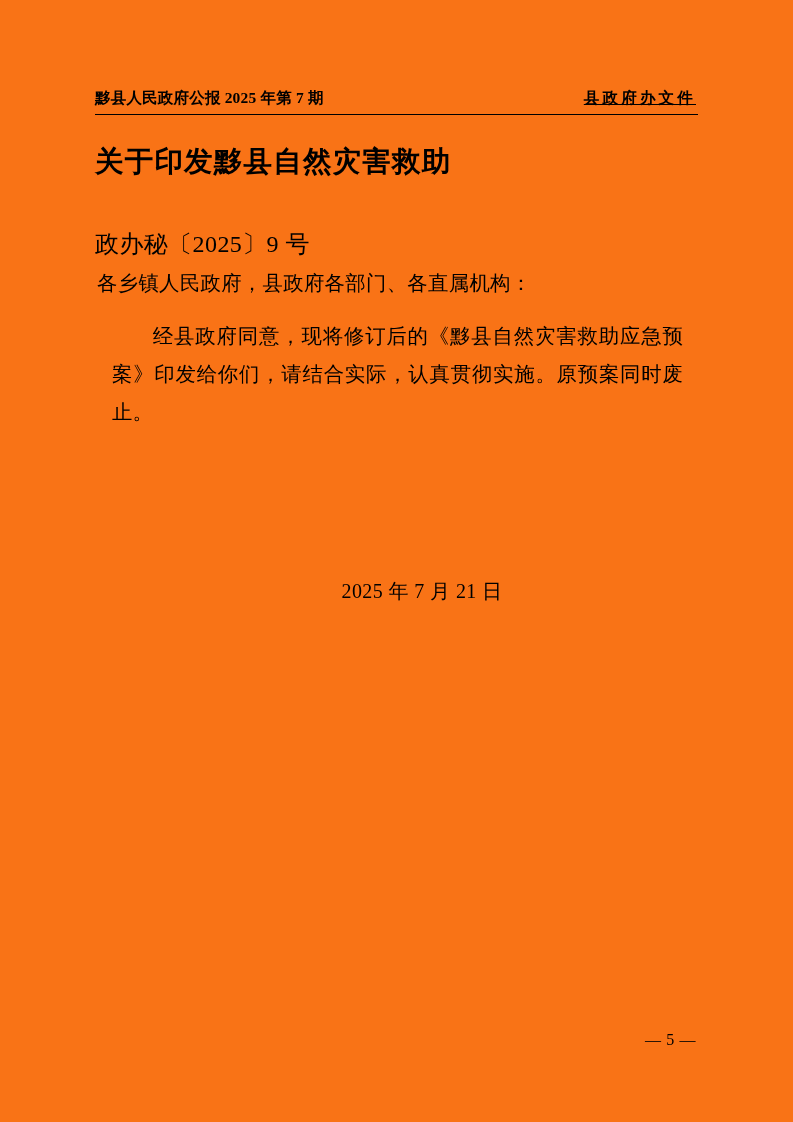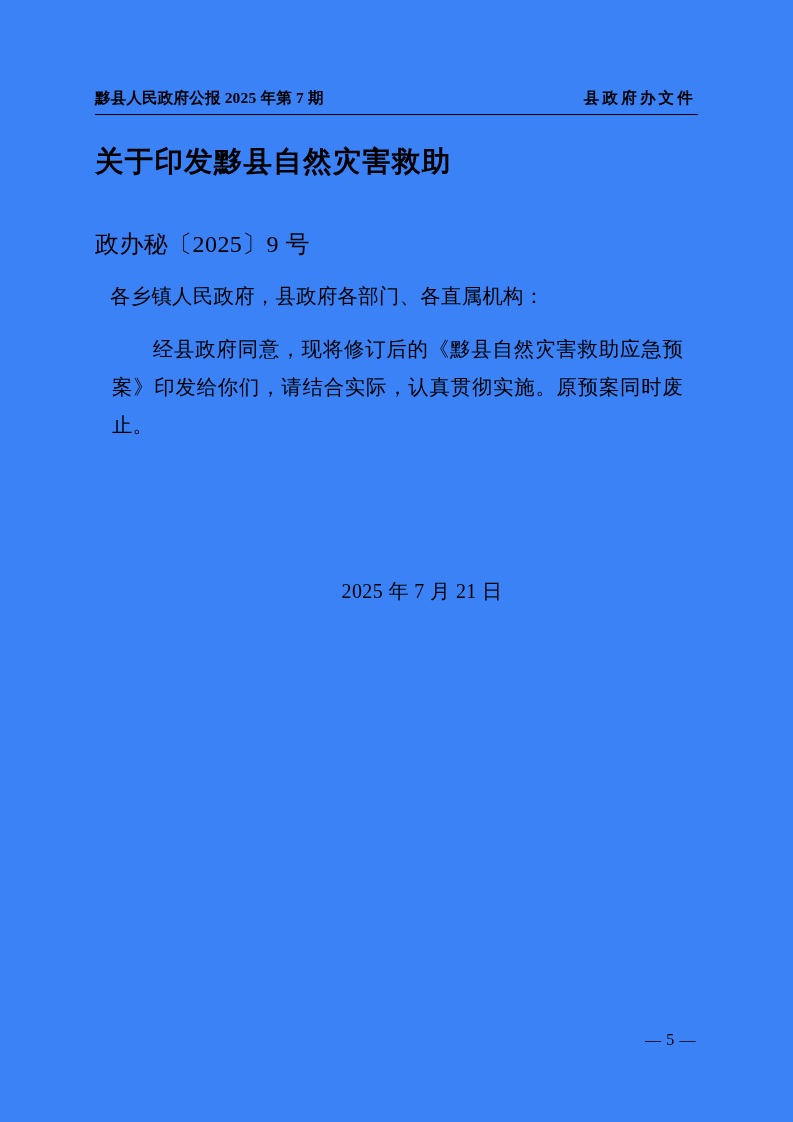--- a/index.html
+++ b/index.html
@@ -9,21 +9,21 @@
   }
   body {
     font-family: "Liberation Serif", "DejaVu Serif", serif;
     color: #000000;
   }
   .page {
     position: relative;
     width: 793px;
     height: 1122px;
     margin: 0 auto;
-    background: #3b82f6;
+    background: #f97316;
     overflow: hidden;
     box-sizing: border-box;
   }
 
   
   .header {
     position: absolute;
     left: 95px;
     right: 95px;
     top: 88px;
@@ -38,20 +38,21 @@
     letter-spacing: 0.2px;
     padding-bottom: 5px;
   }
   .header-left {
     white-space: nowrap;
   }
   .header-right {
     white-space: nowrap;
     letter-spacing: 3.2px;
     padding-right: 2px;
+    text-decoration: underline;
   }
   .header-rule {
     border-bottom: 1.6px solid #000;
     width: 100%;
   }
 
   
   .title-block {
     position: absolute;
     left: 95px;
@@ -81,21 +82,21 @@
     position: absolute;
     left: 97px;
     right: 95px;
     top: 264px;
     font-size: 20.4px;
     line-height: 38px;
     text-align: justify;
     text-justify: inter-ideograph;
   }
   .salutation {
-    margin: 13px;
+    margin: 0;
     letter-spacing: 0.3px;
   }
   .para {
     margin: 15px;
     text-indent: 2em;
     letter-spacing: 0.2px;
   }
 
   
   .signature {

